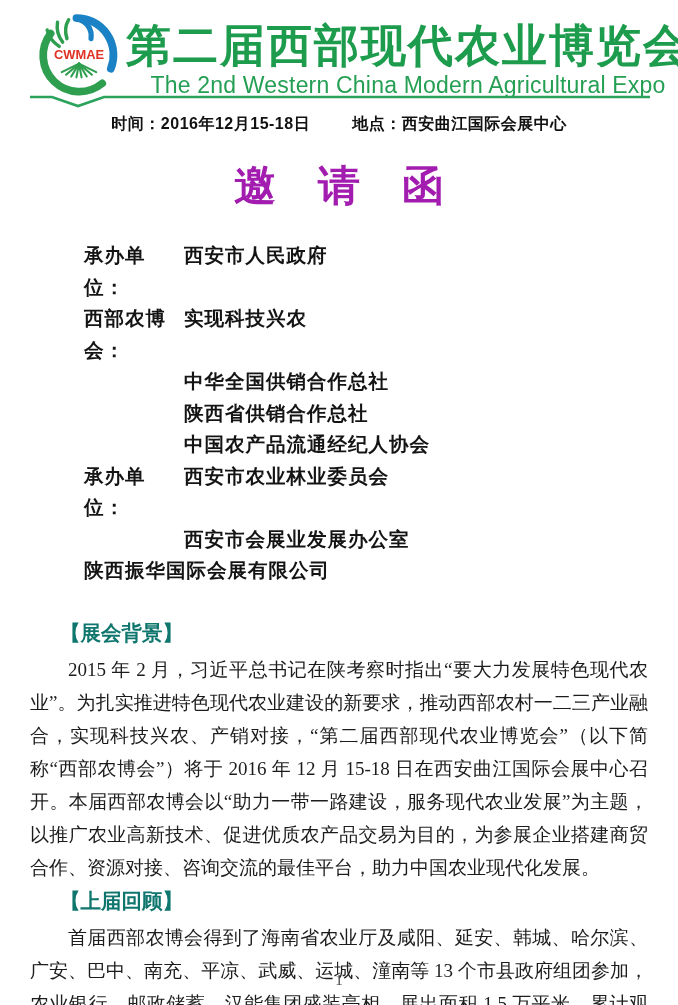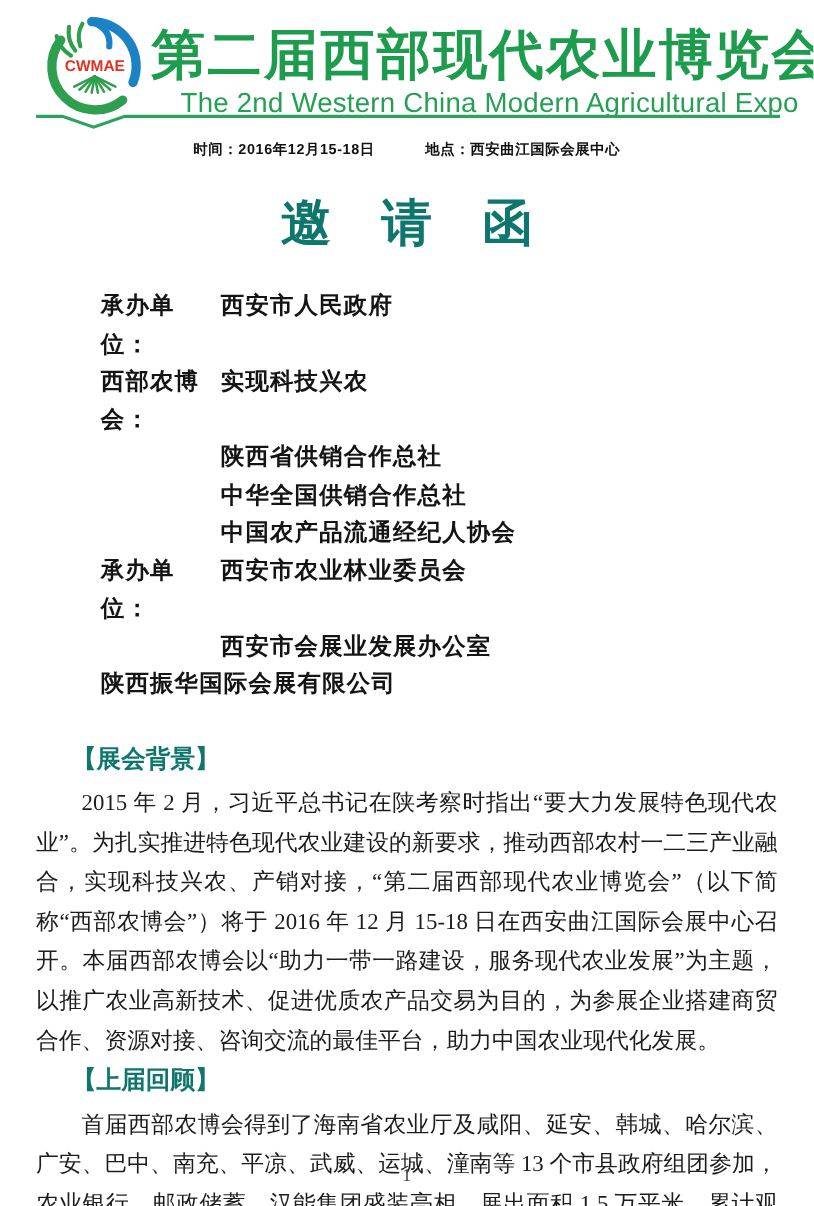--- a/index.html
+++ b/index.html
@@ -40,36 +40,36 @@
     white-space: nowrap;
     margin-top: 1px;
   }
   .divider { display: block; margin-top: -4px; }
   .info-row {
     display: flex;
     justify-content: center;
     gap: 42px;
     font-family: "Liberation Sans", "DejaVu Sans", sans-serif;
     font-weight: 700;
-    font-size: 12px;
+    font-size: 16px;
     line-height: 24px;
     letter-spacing: 0.5px;
     color: #111;
     margin-top: 2px;
     white-space: nowrap;
   }
   
   .doc-title {
     margin: 26px 0 0 0;
     text-align: center;
     font-family: "Liberation Sans", "DejaVu Sans", sans-serif;
     font-weight: 700;
     font-size: 42px;
     line-height: 48px;
-    color: #0f766e;
+    color: #a21caf;
   }
   
   .organizers {
     margin-top: 30px;
     padding-left: 84px;
     font-family: "Liberation Sans", "DejaVu Sans", sans-serif;
     font-size: 19.5px;
     line-height: 31.5px;
     letter-spacing: 1px;
     color: #141414;
@@ -163,25 +163,25 @@
     <div class="org-row">
       <span class="org-label">承办单位：</span>
       <span class="org-value">西安市人民政府</span>
     </div>
     <div class="org-row">
       <span class="org-label">西部农博会：</span>
       <span class="org-value">实现科技兴农</span>
     </div>
     <div class="org-row">
       <span class="org-label"></span>
+      <span class="org-value">中华全国供销合作总社</span>
+    </div>
+    <div class="org-row">
+      <span class="org-label"></span>
       <span class="org-value">陕西省供销合作总社</span>
-    </div>
-    <div class="org-row">
-      <span class="org-label"></span>
-      <span class="org-value">中华全国供销合作总社</span>
     </div>
     <div class="org-row">
       <span class="org-label"></span>
       <span class="org-value">中国农产品流通经纪人协会</span>
     </div>
     <div class="org-row">
       <span class="org-label">承办单位：</span>
       <span class="org-value">西安市农业林业委员会</span>
     </div>
     <div class="org-row">

